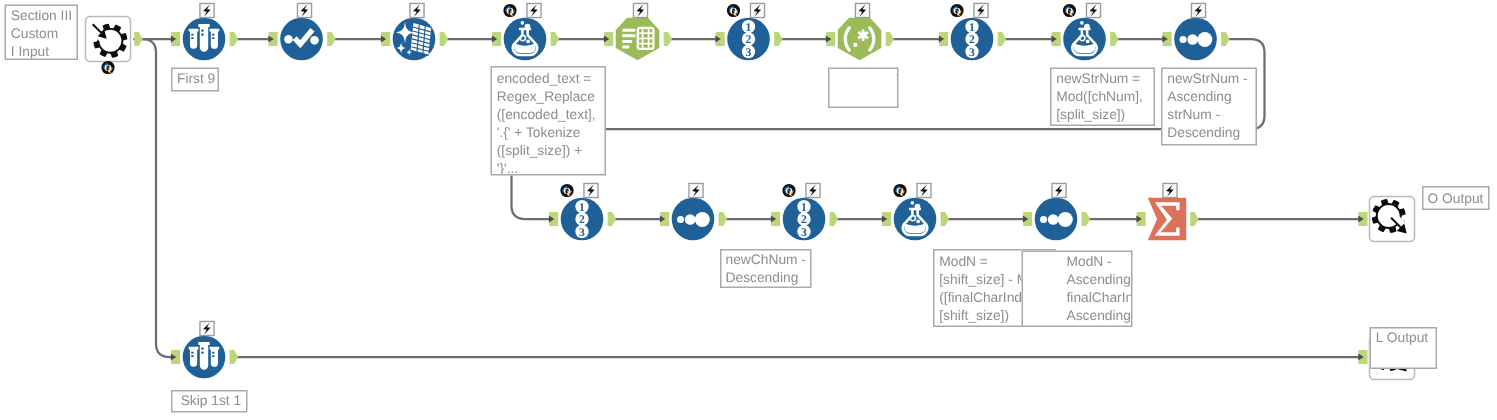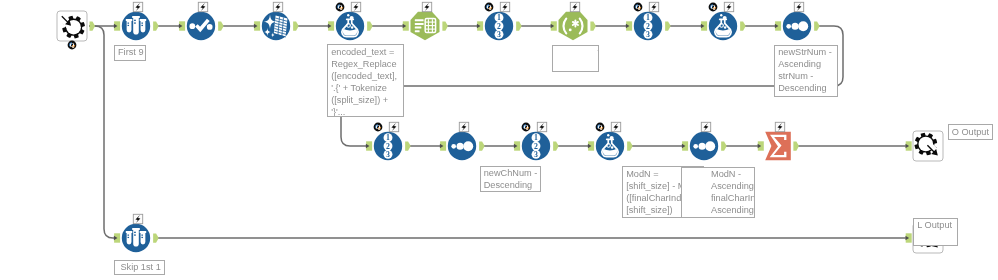--- a/index.html
+++ b/index.html
@@ -345,29 +345,35 @@
           <use href="#ic-anchor-in"></use>
         </g>
     <rect x="913" y="223" width="30" height="30" rx="3" fill="#fff" stroke="#b9b9b9" stroke-width="1"></rect>
     <g transform="translate(928,238)">
           <use href="#ic-gear-out"></use>
         </g>
   </g>
 
 </svg>
 
+<div class="note" style="left:3px;top:2.5px;width:48.5px;height:37px;"><span>Section III
+Custom
+I Input</span></div>
 <div class="note" style="left:113.8px;top:44.8px;width:32.4px;height:16.5px;"><span>First 9</span></div>
 <div class="note" style="left:327px;top:44px;width:77px;height:73px;"><span>encoded_text =
 Regex_Replace
 ([encoded_text],
 '.{' + Tokenize
 ([split_size]) +
 '}'...</span></div>
 <div class="note" style="left:551.5px;top:45px;width:45.5px;height:27px;padding-left:45px;"><span>Tokenize:
 .</span></div>
+<div class="note" style="left:700px;top:44.5px;width:70px;height:39px;"><span>newStrNum =
+Mod([chNum],
+[split_size])</span></div>
 <div class="note" style="left:774px;top:44.5px;width:64px;height:52px;"><span>newStrNum -
 Ascending
 strNum -
 Descending</span></div>
 <div class="note" style="left:439.5px;top:165.5px;width:61.5px;height:26px;margin-left:40px;"><span>newChNum -
 Descending</span></div>
 <div class="note" style="left:586px;top:166px;width:82px;height:52px;margin-left:36px;"><span>ModN =
 [shift_size] - Mod
 ([finalCharIndex],
 [shift_size])</span></div>

